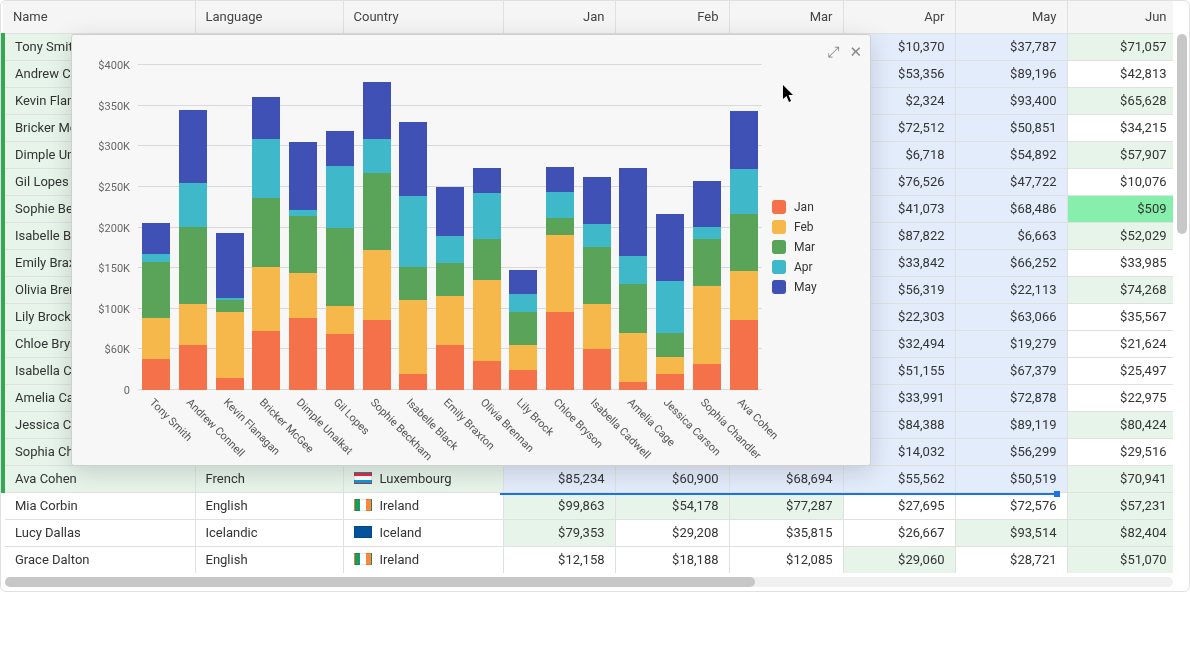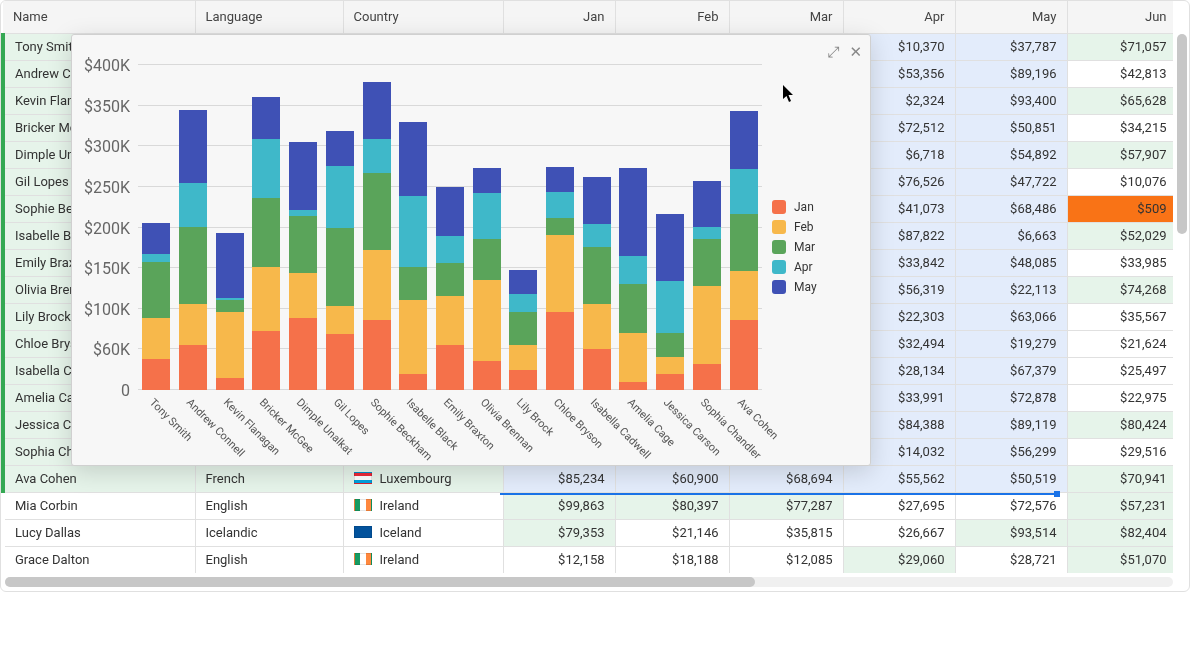--- a/index.html
+++ b/index.html
@@ -28,39 +28,39 @@
     text-overflow: ellipsis;
   }
   tbody td.num { text-align: right; font-variant-numeric: tabular-nums; }
   .flag { display: inline-block; width: 18px; height: 12px; margin-right: 8px; vertical-align: -1px; border: 1px solid rgba(0,0,0,0.1); }
   .name-col { border-left: 4px solid transparent; }
   .sel-range .name-col { background: #e6f4ea; border-left: 4px solid #34a853; }
   .sel-range td:nth-child(2), .sel-range td:nth-child(3) { background: #e6f4ea; }
   
   .bg-blue { background: #e3ecfb; }
   .bg-green { background: #e6f4ea; }
-  .bg-pink { background: #f97316; }
+  .bg-pink { background: #86efac; }
   .bg-salmon { background: #fcbdbd; }
   
   .chart-popup {
     position: absolute;
     left: 70px; top: 33px; width: 800px; height: 432px;
     background: #f7f7f7;
     border: 1px solid #d0d0d0;
     border-radius: 3px;
     box-shadow: 0 6px 24px rgba(0,0,0,0.15);
   }
   .chart-actions { position: absolute; top: 8px; right: 8px; display: flex; gap: 10px; }
   .chart-actions span { color: #888; cursor: pointer; font-size: 15px; }
   .chart-area { position: absolute; left: 66px; top: 30px; right: 108px; bottom: 75px; }
   .chart-legend { position: absolute; right: 18px; top: 165px; width: 80px; }
   .legend-item { display: flex; align-items: center; margin-bottom: 6px; font-size: 12px; }
   .legend-swatch { width: 14px; height: 14px; border-radius: 3px; margin-right: 8px; }
   .gridline { position: absolute; left: 0; right: 0; height: 1px; background: rgba(0,0,0,0.12); }
-  .ytick { position: absolute; right: 100%; margin-right: 8px; transform: translateY(-50%); font-size: 16px; color: #666; white-space: nowrap; }
+  .ytick { position: absolute; right: 100%; margin-right: 8px; transform: translateY(-50%); font-size: 11px; color: #666; white-space: nowrap; }
   .bars { position: absolute; left: 0; right: 0; bottom: 0; top: 0; display: flex; align-items: flex-end; }
   .bar-col { flex: 1; display: flex; flex-direction: column-reverse; align-items: center; position: relative; height: 100%; }
   .bar { width: 28px; display: flex; flex-direction: column-reverse; }
   .seg { width: 100%; }
   .xlabels { position: absolute; left: 66px; right: 108px; bottom: 0; height: 73px; }
   .xlabel { position: absolute; top: 4px; transform-origin: top left; transform: rotate(45deg); font-size: 11px; color: #555; white-space: nowrap; }
   
   .v-scroll { position: absolute; top: 33px; right: 2px; width: 10px; height: 200px; background: #c7c7c7; border-radius: 5px; }
   .h-scroll-track { position: absolute; bottom: 4px; left: 4px; right: 16px; height: 10px; background: #f0f0f0; border-radius: 5px; }
   .h-scroll-thumb { position: absolute; bottom: 4px; left: 4px; width: 750px; height: 10px; background: #c7c7c7; border-radius: 5px; }
@@ -188,21 +188,21 @@
             <td class="num bg-green">$52,029</td>
           </tr>
           <tr class="sel-range">
             <td class="name-col">Emily Braxton</td>
             <td></td>
             <td></td>
             <td class="num"></td>
             <td class="num"></td>
             <td class="num"></td>
             <td class="num bg-blue">$33,842</td>
-            <td class="num bg-blue">$48,085</td>
+            <td class="num bg-blue">$66,252</td>
             <td class="num">$33,985</td>
           </tr>
           <tr class="sel-range">
             <td class="name-col">Olivia Brennan</td>
             <td></td>
             <td></td>
             <td class="num"></td>
             <td class="num"></td>
             <td class="num"></td>
             <td class="num bg-blue">$56,319</td>
@@ -231,21 +231,21 @@
             <td class="num bg-blue">$19,279</td>
             <td class="num">$21,624</td>
           </tr>
           <tr class="sel-range">
             <td class="name-col">Isabella Cadwell</td>
             <td></td>
             <td></td>
             <td class="num"></td>
             <td class="num"></td>
             <td class="num"></td>
-            <td class="num bg-blue">$28,134</td>
+            <td class="num bg-blue">$51,155</td>
             <td class="num bg-blue">$67,379</td>
             <td class="num">$25,497</td>
           </tr>
           <tr class="sel-range">
             <td class="name-col">Amelia Cage</td>
             <td></td>
             <td></td>
             <td class="num"></td>
             <td class="num"></td>
             <td class="num"></td>
@@ -284,32 +284,32 @@
             <td class="num bg-blue">$68,694</td>
             <td class="num bg-blue">$55,562</td>
             <td class="num bg-blue">$50,519</td>
             <td class="num bg-green">$70,941</td>
           </tr>
           <tr>
             <td class="name-col">Mia Corbin</td>
             <td>English</td>
             <td><span class="flag" style="background: linear-gradient(90deg, rgb(22, 155, 98) 33.33%, rgb(255, 255, 255) 33.33%, rgb(255, 255, 255) 66.66%, rgb(255, 136, 62) 66.66%);"></span>Ireland</td>
             <td class="num bg-green">$99,863</td>
-            <td class="num bg-green">$80,397</td>
+            <td class="num bg-green">$54,178</td>
             <td class="num bg-green">$77,287</td>
             <td class="num">$27,695</td>
             <td class="num">$72,576</td>
             <td class="num bg-green">$57,231</td>
           </tr>
           <tr>
             <td class="name-col">Lucy Dallas</td>
             <td>Icelandic</td>
             <td><span class="flag" style="background: rgb(2, 82, 156);"></span>Iceland</td>
             <td class="num bg-green">$79,353</td>
-            <td class="num">$21,146</td>
+            <td class="num">$29,208</td>
             <td class="num">$35,815</td>
             <td class="num">$26,667</td>
             <td class="num bg-green">$93,514</td>
             <td class="num bg-green">$82,404</td>
           </tr>
           <tr>
             <td class="name-col">Grace Dalton</td>
             <td>English</td>
             <td><span class="flag" style="background: linear-gradient(90deg, rgb(22, 155, 98) 33.33%, rgb(255, 255, 255) 33.33%, rgb(255, 255, 255) 66.66%, rgb(255, 136, 62) 66.66%);"></span>Ireland</td>
             <td class="num">$12,158</td>

